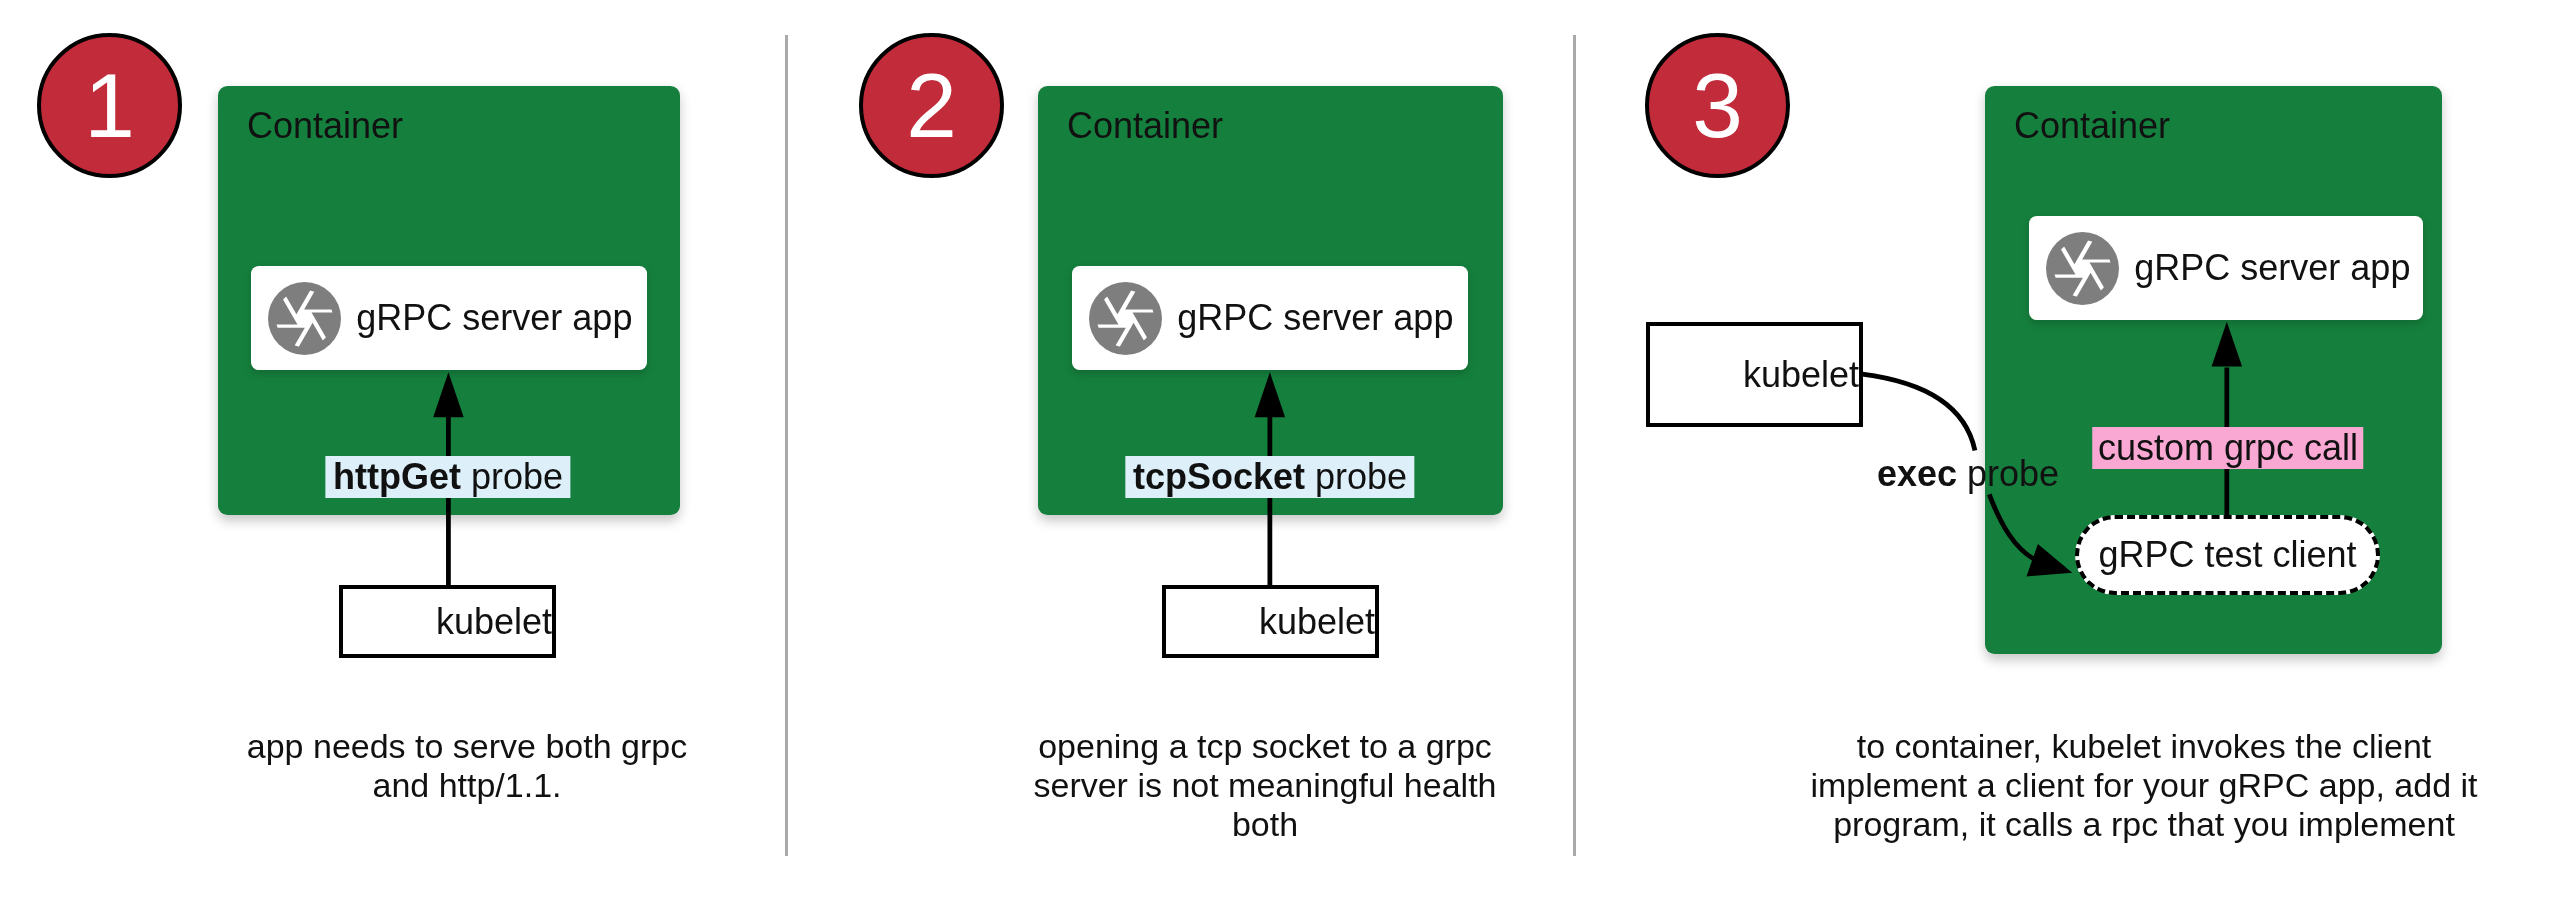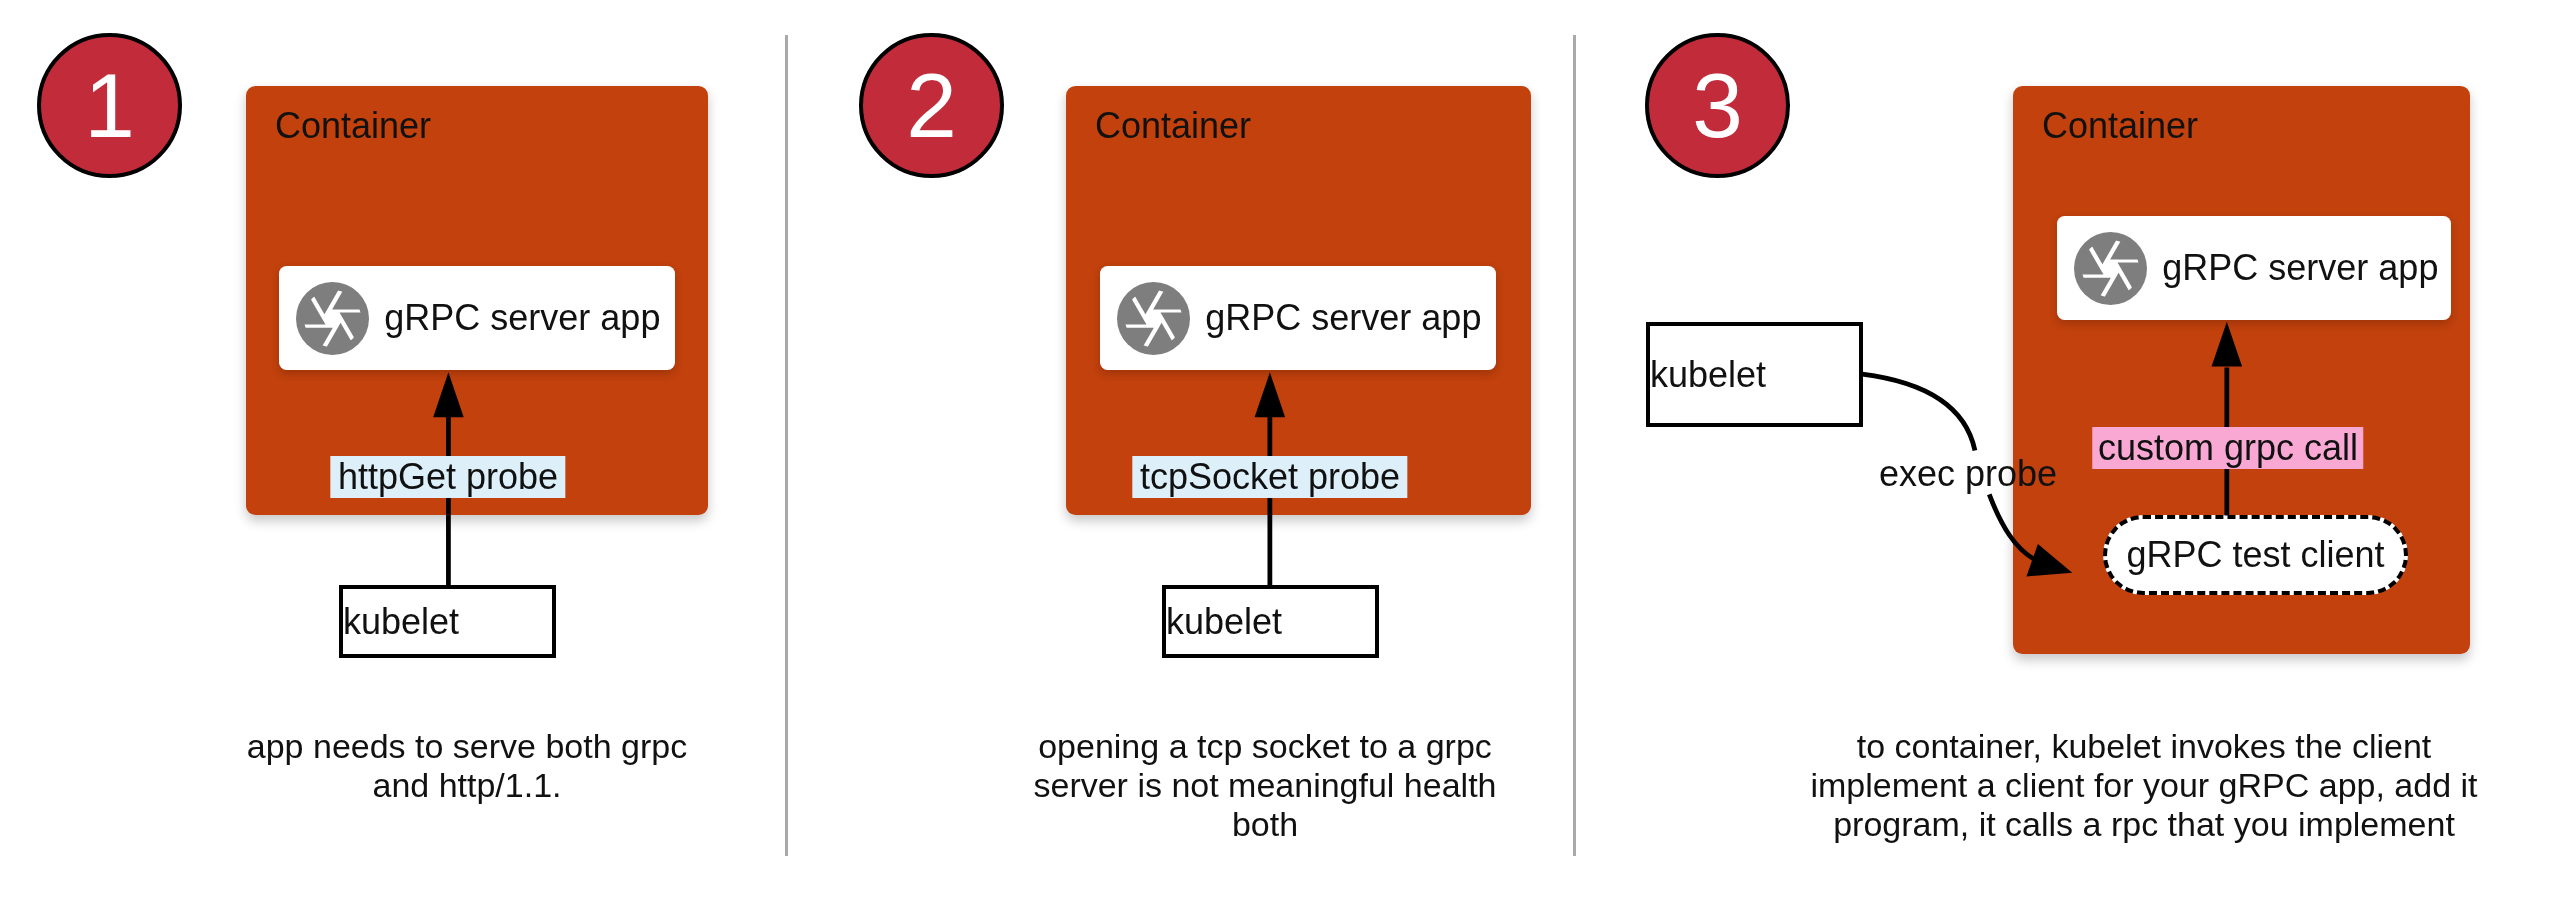--- a/index.html
+++ b/index.html
@@ -3,42 +3,42 @@
 <meta charset="utf-8">
 <style>
   html,body{margin:0;padding:0;background:#ffffff;}
   .stage{position:relative;width:2576px;height:923px;background:#ffffff;overflow:hidden;
          font-family:"Liberation Sans", sans-serif;color:#111;}
   .divider{position:absolute;top:35px;height:821px;width:2.9px;background:#a9a9a9;}
   .badge{position:absolute;width:145px;height:145px;border-radius:50%;
          background:#c22b3a;border:4.8px solid #000;box-sizing:border-box;
          display:flex;align-items:center;justify-content:center;
          color:#fff;font-size:91px;line-height:1;}
-  .container-box{position:absolute;background:#c2410c;border-radius:9.5px;
-         box-shadow:0 5.7px 11.4px rgba(0,0,0,.22);margin-left:28px;}
+  .container-box{position:absolute;background:#15803d;border-radius:9.5px;
+         box-shadow:0 5.7px 11.4px rgba(0,0,0,.22);}
   .container-label{position:absolute;left:29px;top:19px;font-size:36px;}
   .app-box{position:absolute;background:#fff;border-radius:7.6px;
          box-shadow:0 3.8px 8.6px rgba(0,0,0,.18);display:flex;align-items:center;}
   .app-icon{width:73px;height:73px;margin-left:17px;flex:0 0 auto;}
   .app-label{font-size:36px;margin-left:15.3px;white-space:nowrap;}
   .kubelet-box{position:absolute;background:#fff;border:4.8px solid #000;box-sizing:border-box;
-         display:flex;align-items:center;justify-content:flex-start;font-size:36px;}
+         display:flex;align-items:center;justify-content:flex-end;font-size:36px;}
   .stadium{position:absolute;background:#fff;border:4.8px dashed #000;box-sizing:border-box;
          border-radius:57px;display:flex;align-items:center;justify-content:center;font-size:36px;}
   .probe-label{position:absolute;transform:translateX(-50%);font-size:36px;line-height:42px;
          white-space:nowrap;background:#ddf0fa;padding:0 7.6px;}
   .probe-label.no-bg{background:transparent;padding:0;}
   .call-label{position:absolute;transform:translateX(-50%);font-size:36px;line-height:42px;
          white-space:nowrap;background:#f9a8d4;padding:0 5.7px;}
   .caption{position:absolute;transform:translateX(-50%);font-size:34px;line-height:39px;
          text-align:center;white-space:nowrap;}
   .arrows{position:absolute;left:0;top:0;width:2576px;height:923px;pointer-events:none;}
   .arrows path{stroke:#000;stroke-width:5;fill:none;}
   .arrows polygon{fill:#000;stroke:none;}
-  b{font-weight:normal;margin-top:36px;}
+  b{font-weight:bold;margin-top:36px;}
 </style>
 </head>
 <body>
 
 <div class="stage">
 
   <div class="divider" style="left:785px;"></div>
   <div class="divider" style="left:1573px;"></div>
 
   <div class="badge" style="left:37px;top:33px;">

